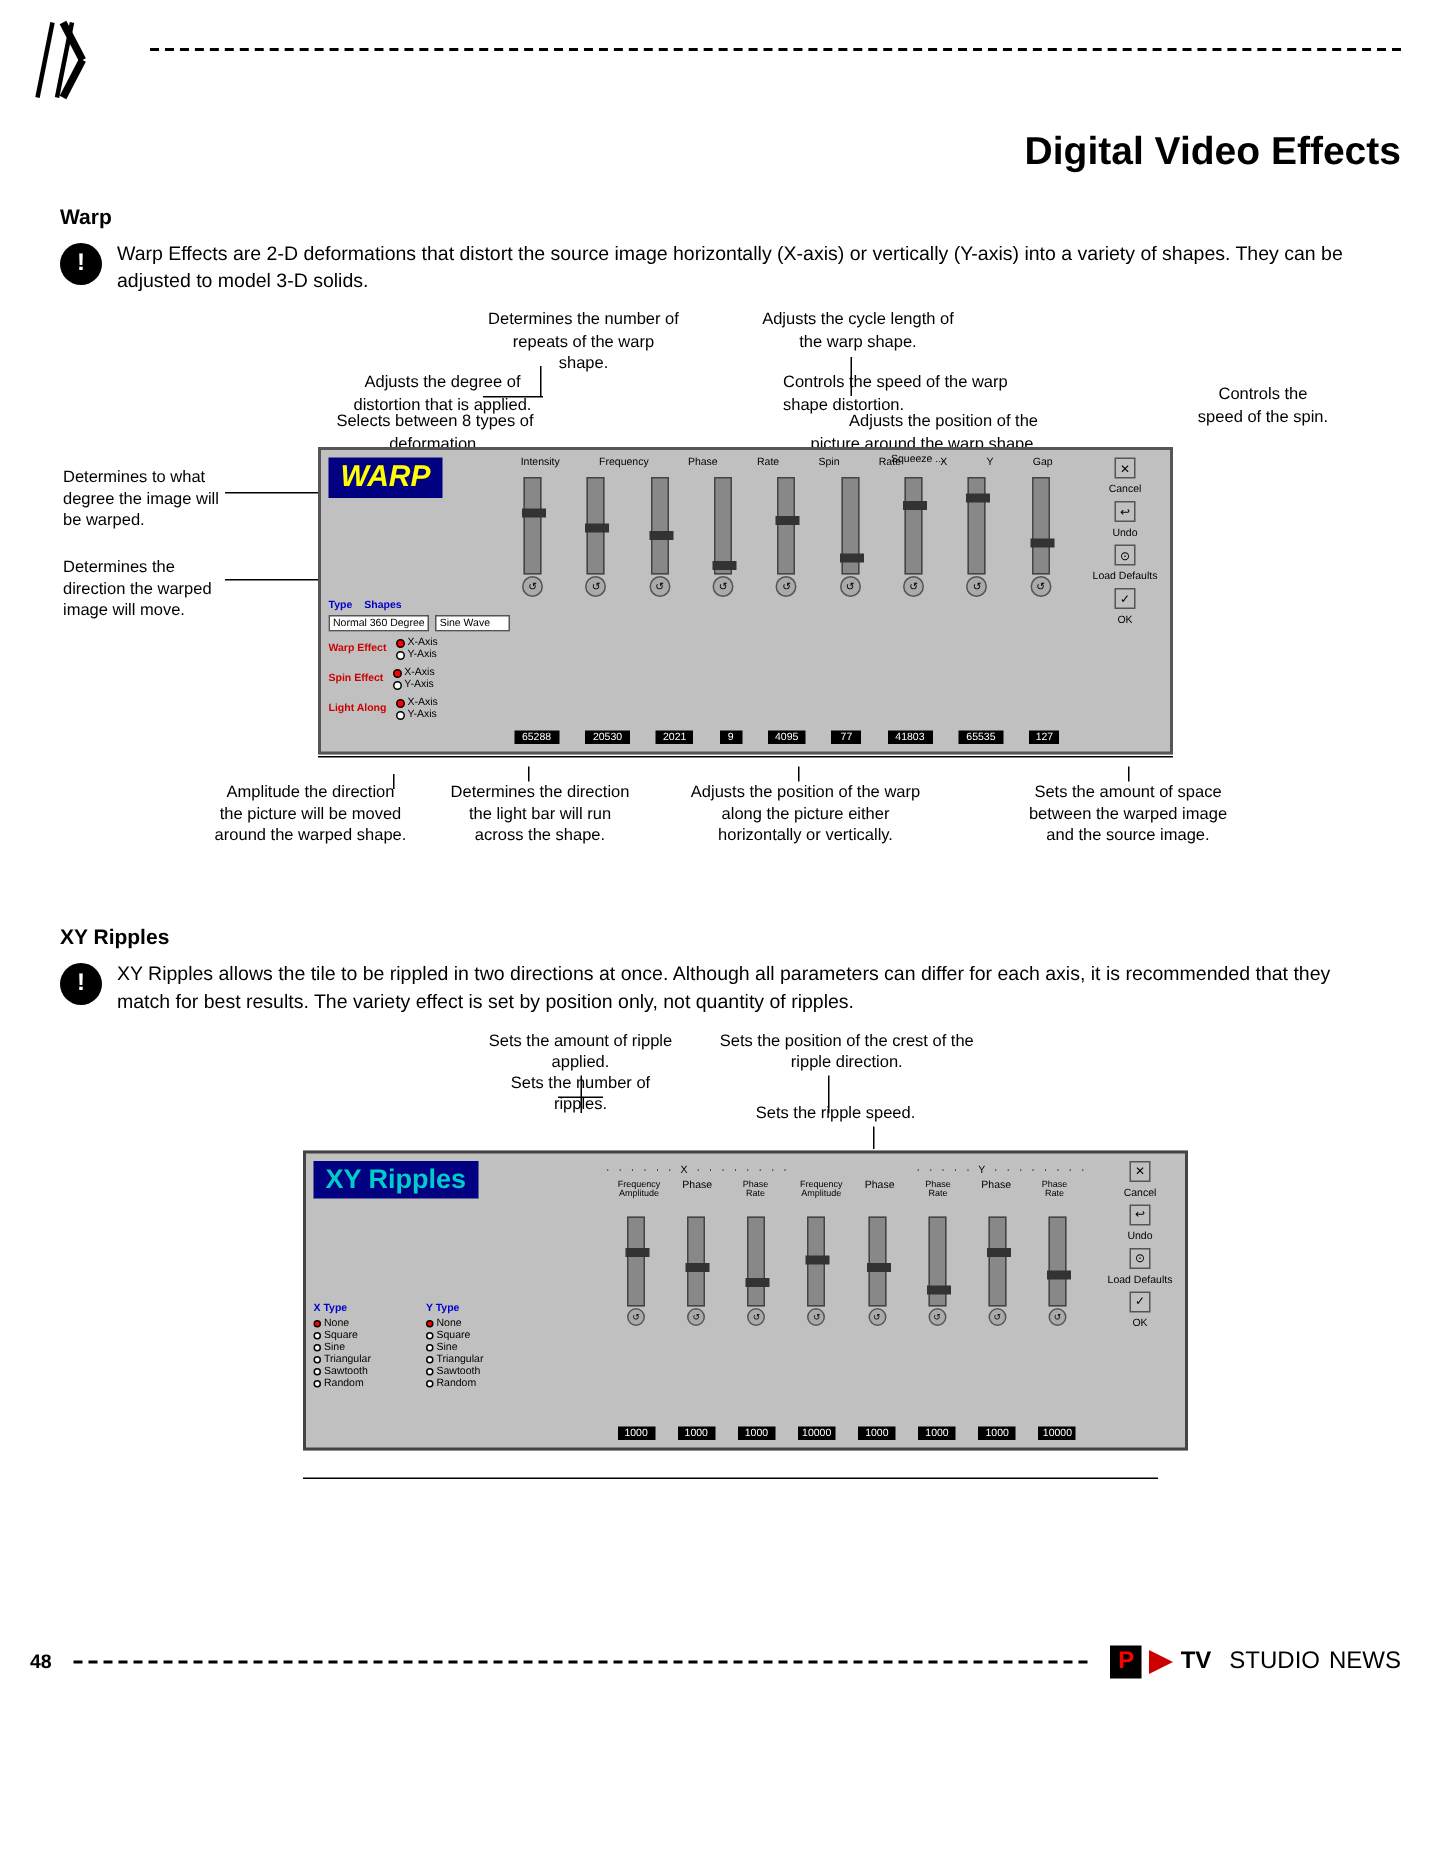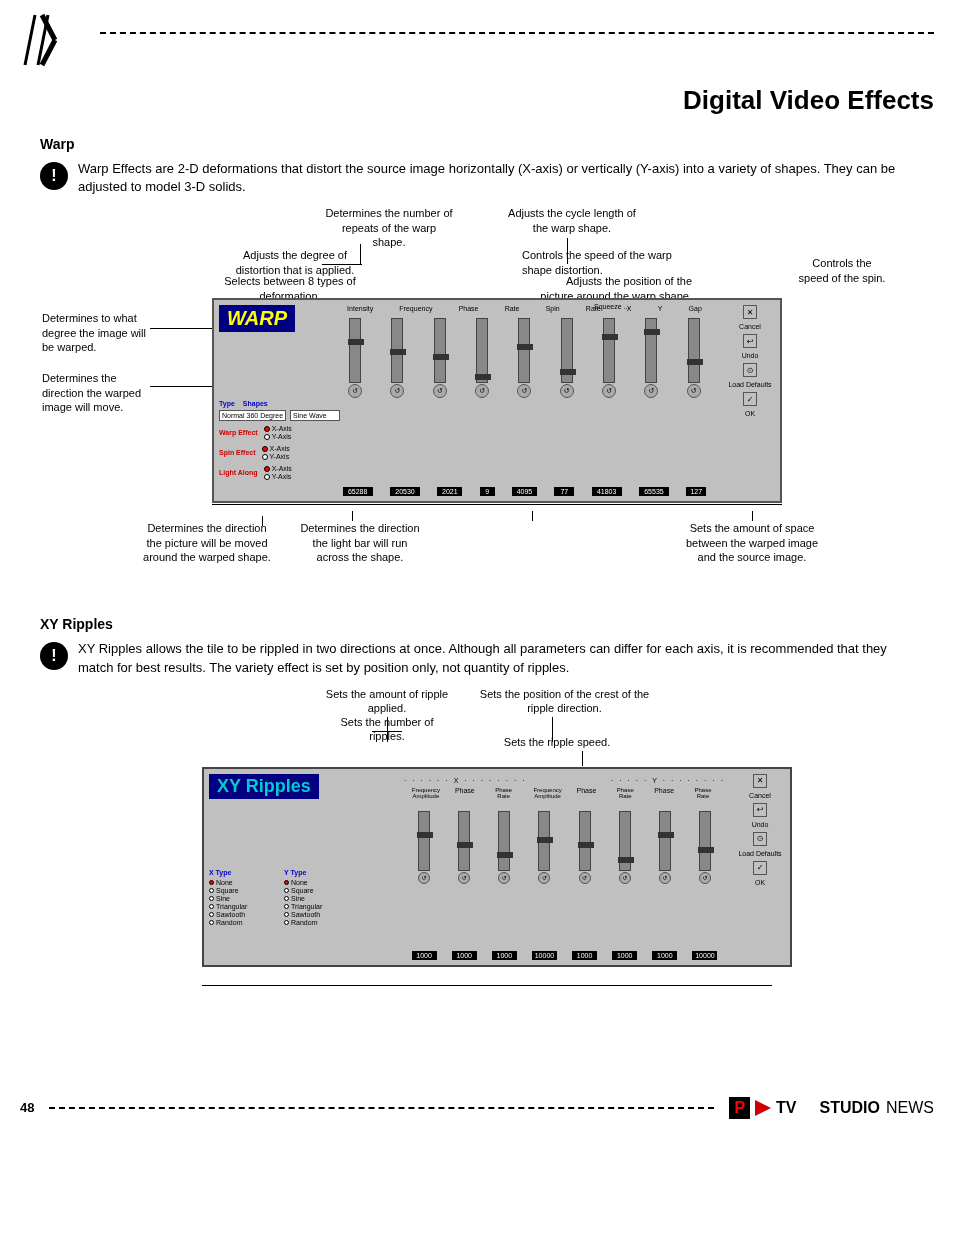--- a/index.html
+++ b/index.html
@@ -102,23 +102,23 @@
       color: #ff0000;
       font-weight: bold;
       font-size: 16px;
       padding: 2px 5px;
     }
     .footer-logo-tv {
       font-weight: bold;
       font-size: 16px;
     }
     .footer-studio {
-      font-weight: bold;
+      font-weight: normal;
       font-size: 16px;
-      margin-left: 20px;
+      margin-left: 9px;
     }
     .footer-news {
       font-size: 16px;
       margin-left: 3px;
     }
   </style>
 </head>
 <body>
 
 <div class="header">
@@ -349,29 +349,32 @@
 
           <div style="width:14px;height:14px;border:1px solid #555;display:flex;align-items:center;justify-content:center;font-size:8px;background:#c0c0c0;">⊙</div>
           <div style="font-size:7px;text-align:center;width:50px;"><span>Load Defaults</span></div>
 
           <div style="width:14px;height:14px;border:1px solid #555;display:flex;align-items:center;justify-content:center;font-size:8px;background:#c0c0c0;">✓</div>
           <div style="font-size:7px;"><span>OK</span></div>
         </div>
       </div>
 
       <div style="position:absolute; top:315px; left:100px; font-size:11px; line-height:1.3; text-align:center; width:130px;">
-        Determines the direction the picture will be moved around the warped shape.
+        Amplitude the direction the picture will be moved around the warped shape.
       </div>
       <div style="position:absolute; top:310px; left:220px; width:1px; height:10px; background:#000;"></div>
 
       <div style="position:absolute; top:315px; left:253px; font-size:11px; line-height:1.3; text-align:center; width:130px;">
         Determines the direction the light bar will run across the shape.
       </div>
       <div style="position:absolute; top:305px; left:310px; width:1px; height:10px; background:#000;"></div>
 
+      <div style="position:absolute; top:315px; left:410px; font-size:11px; line-height:1.3; text-align:center; width:170px;">
+        Adjusts the position of the warp along the picture either horizontally or vertically.
+      </div>
       <div style="position:absolute; top:305px; left:490px; width:1px; height:10px; background:#000;"></div>
 
       <div style="position:absolute; top:315px; left:640px; font-size:11px; line-height:1.3; text-align:center; width:140px;">
         Sets the amount of space between the warped image and the source image.
       </div>
       <div style="position:absolute; top:305px; left:710px; width:1px; height:10px; background:#000;"></div>
 
       <div style="position:absolute; top:298px; left:170px; width:570px; height:1px; background:#000;"></div>
 
     </div>

